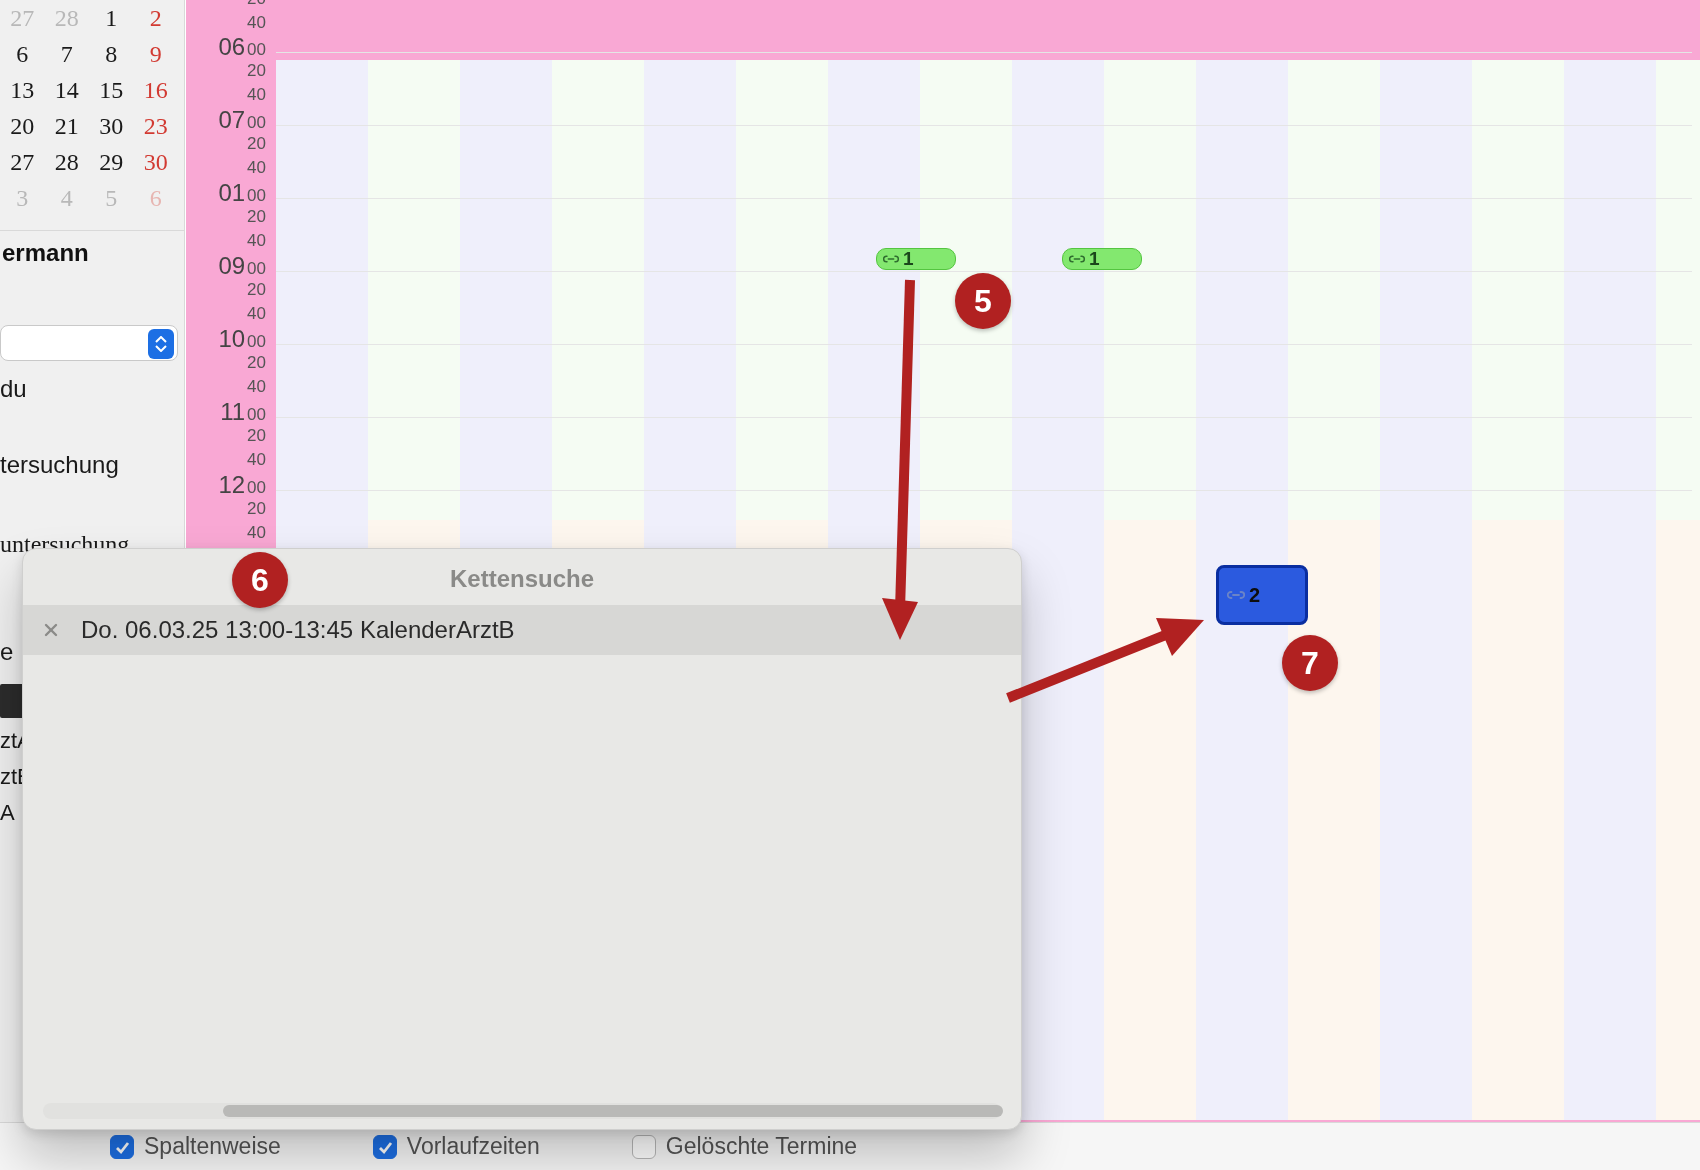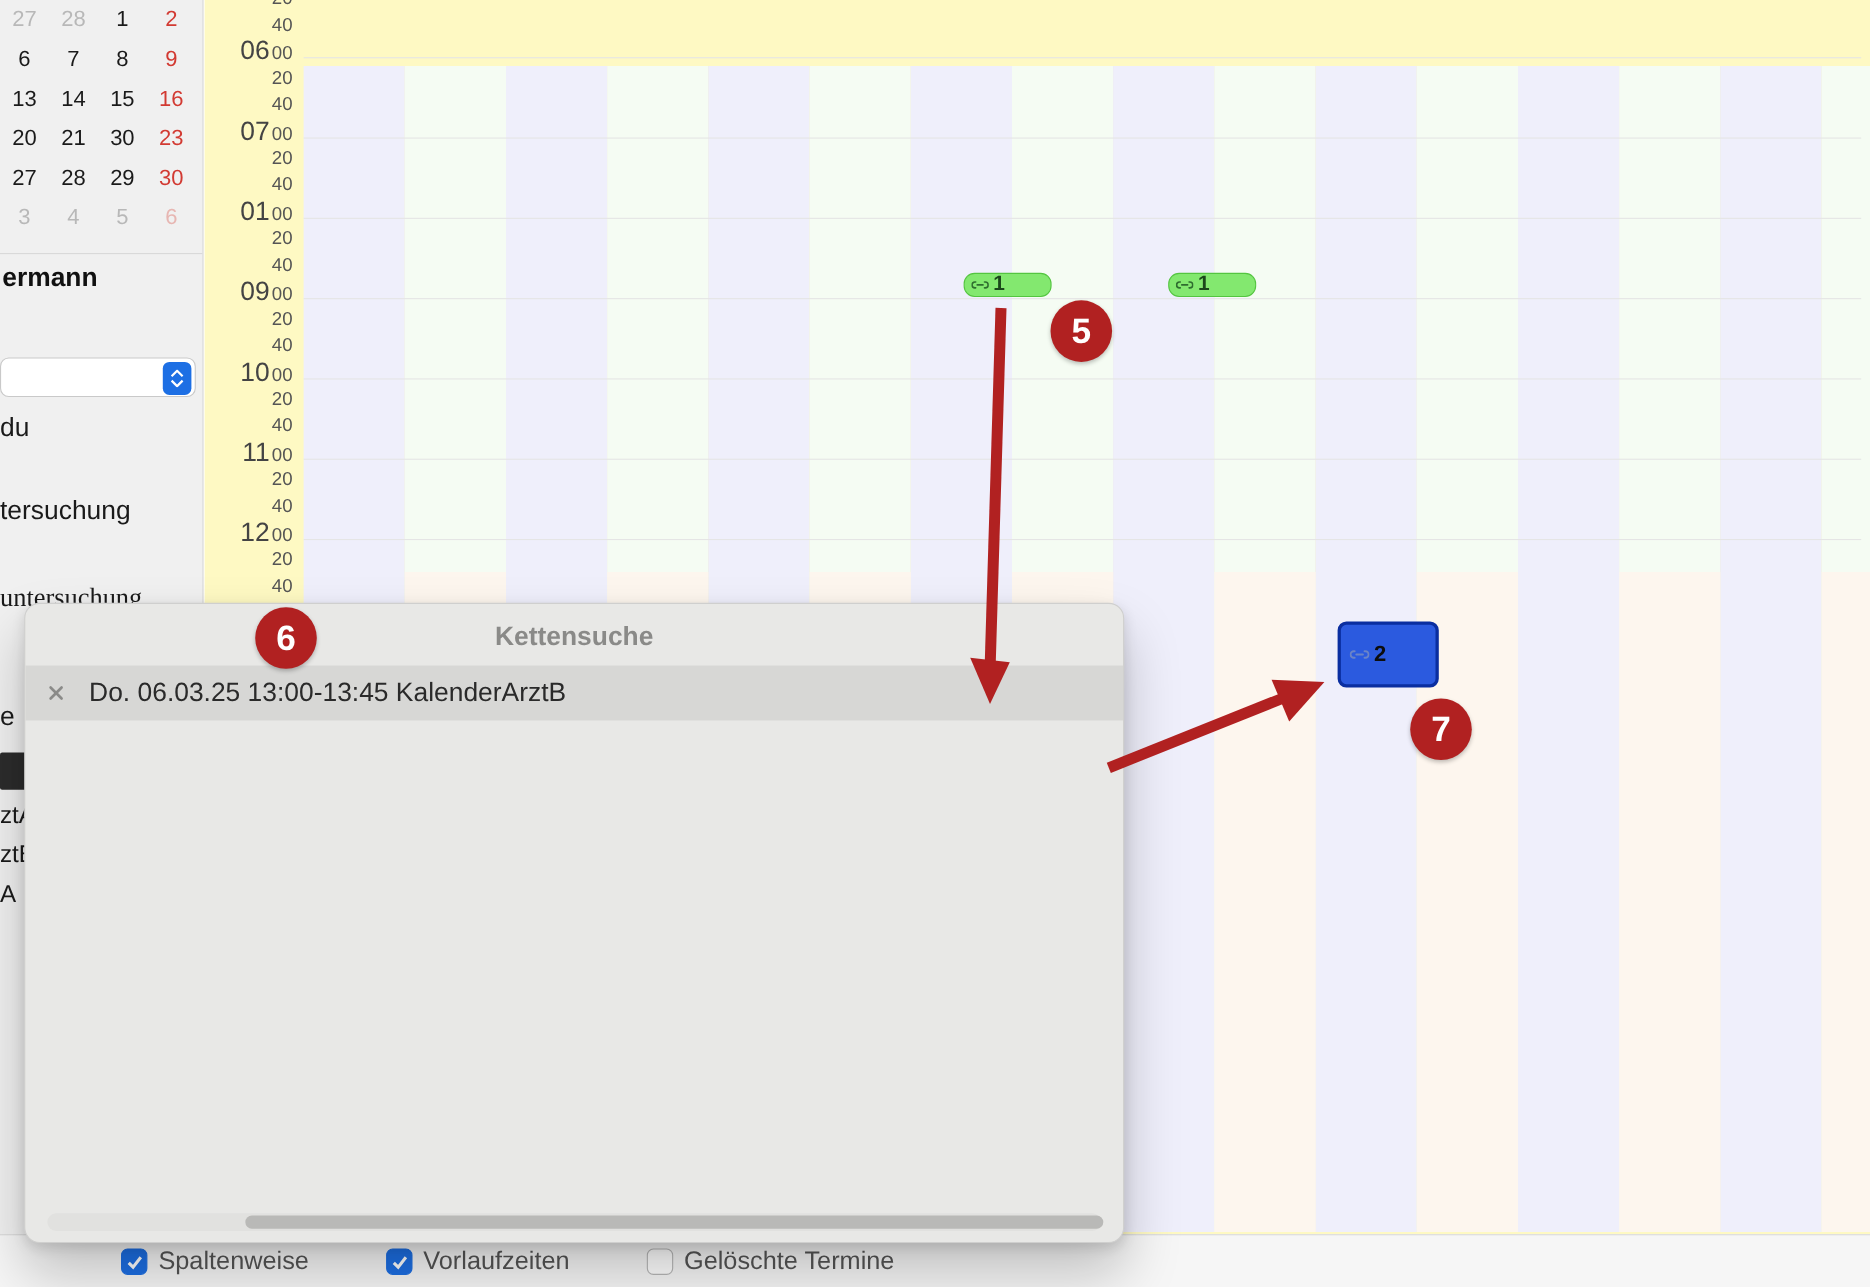--- a/index.html
+++ b/index.html
@@ -17,21 +17,22 @@
   .sidebar {
     position: absolute;
     left: 0; top: 0;
     width: 185px;
     height: 1170px;
     background: #f0f0f0;
     border-right: 1px solid #d9d9d9;
   }
   .mini-cal {
     padding: 0 6px 10px 0;
-    font-size: 20px;
+    font-size: 24px;
+    font-family: Liberation Serif, serif;
   }
   .mini-cal table { border-collapse: collapse; width: 100%; }
   .mini-cal td {
     width: 36px; height: 36px;
     text-align: center;
     vertical-align: middle;
   }
   .mc-dim { color: #b8b8b8; }
   .mc-sun { color: #d23a32; }
   .mc-sun-dim { color: #e7b6b2; }
@@ -90,21 +91,21 @@
     padding-left: 0;
     white-space: nowrap;
     overflow: hidden;
   }
 
   
   .timeline {
     position: absolute;
     left: 186px; top: 0;
     right: 0; bottom: 48px;
-    background: #fef9c3;
+    background: #f9a8d4;
     overflow: hidden;
   }
   .time-gutter {
     position: absolute;
     left: 0; top: 0;
     width: 86px;
     height: 100%;
     font-size: 17px;
     color: #444;
   }
@@ -237,21 +238,21 @@
   
   .bottom-bar {
     position: absolute;
     left: 0; right: 0; bottom: 0;
     height: 48px;
     background: #f6f6f6;
     border-top: 1px solid #d9d9d9;
     display: flex;
     align-items: center;
     padding-left: 110px;
-    gap: 70px;
+    gap: 92px;
     font-size: 23px;
     color: #555;
   }
   .cb {
     display: inline-flex; align-items: center; gap: 10px;
   }
   .cb .box {
     width: 24px; height: 24px;
     border-radius: 6px;
     border: 1px solid #b8b8b8;

